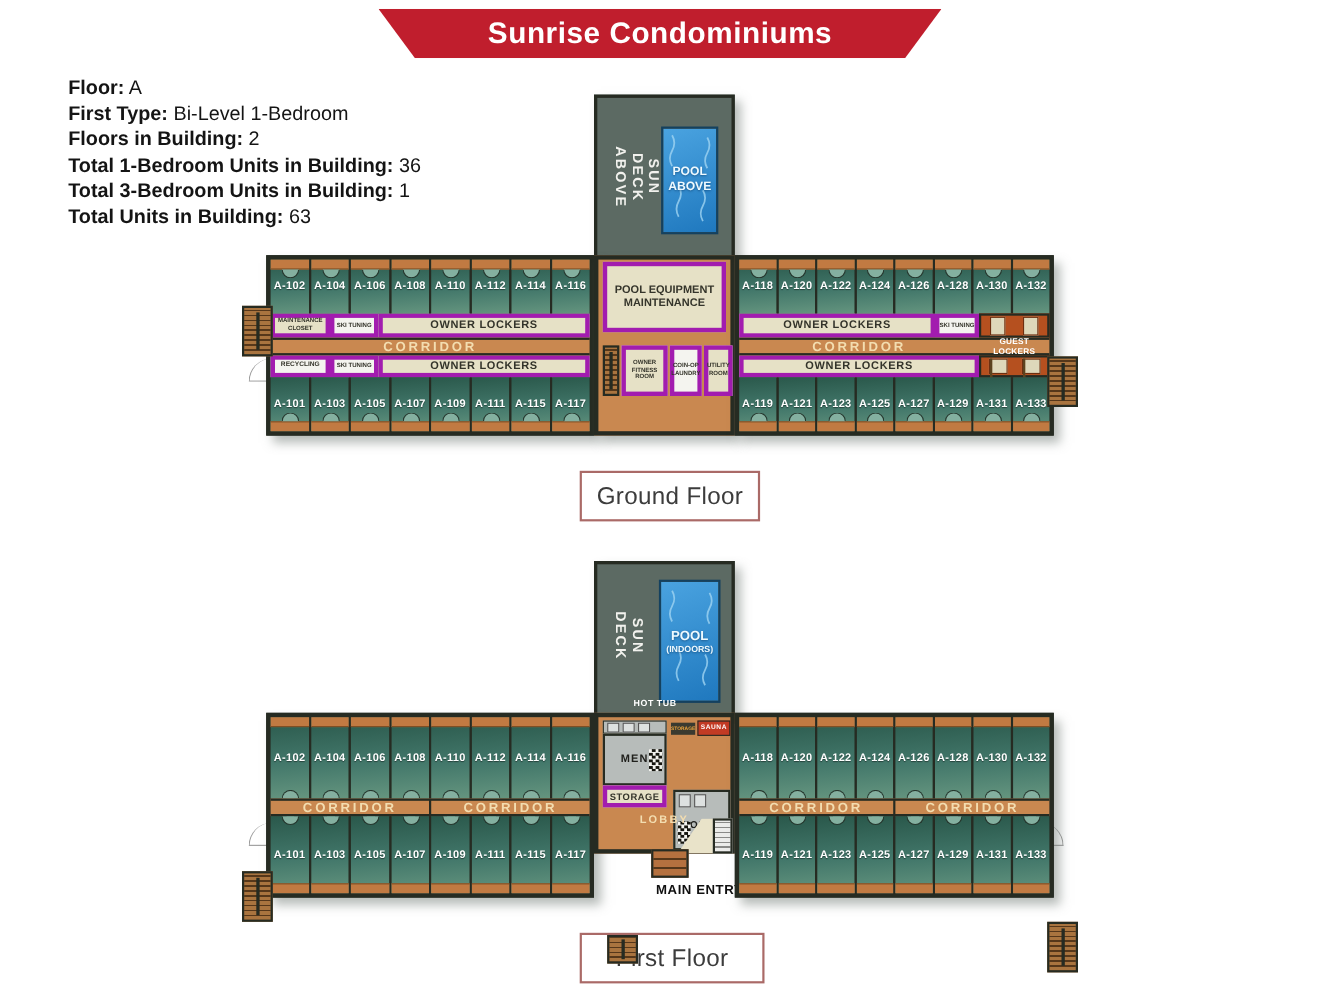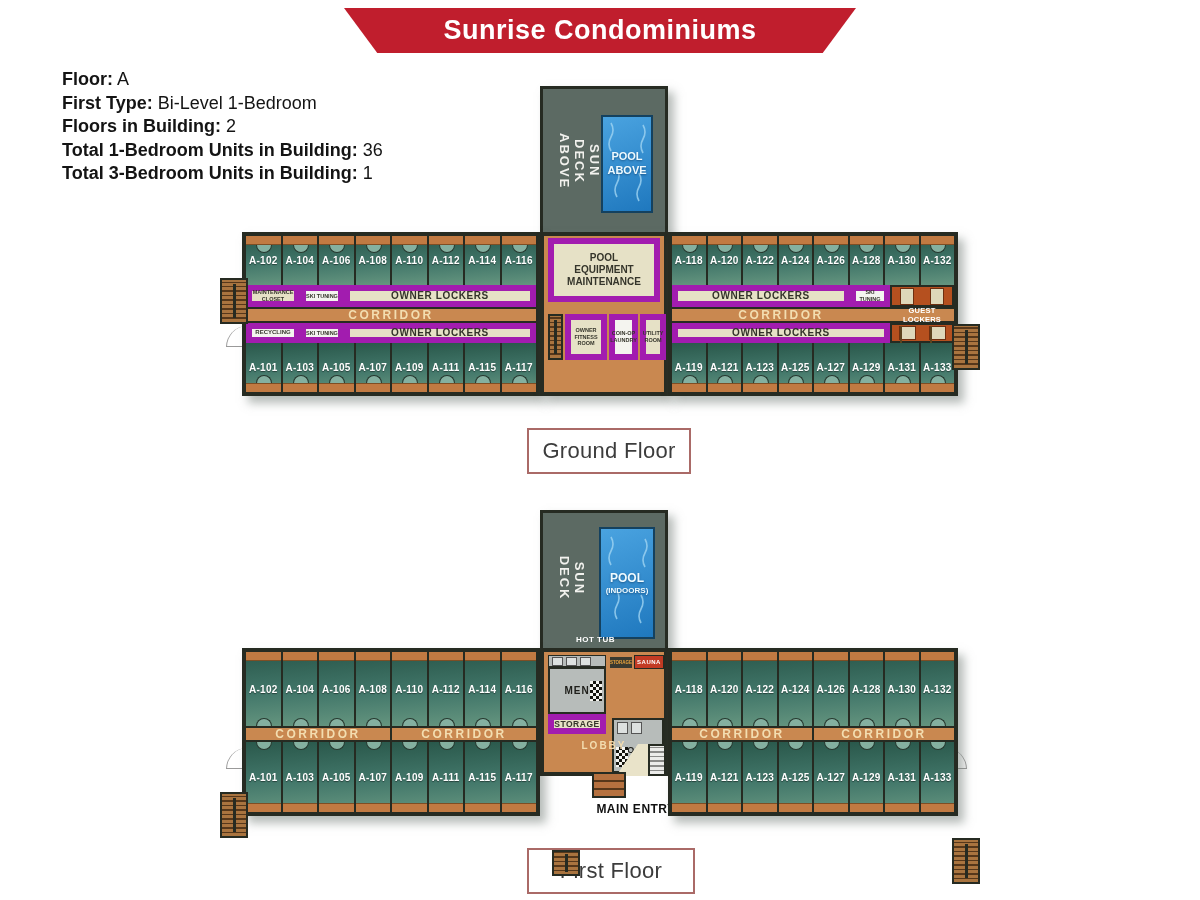--- a/index.html
+++ b/index.html
@@ -41,21 +41,21 @@
   .rt .unit::before{top:0;border-bottom:1.5px solid #7e4e24;}
   .rb .unit::before{bottom:0;border-top:1.5px solid #7e4e24;}
   .rt .unit::after{content:"";position:absolute;top:9px;left:50%;margin-left:-7px;width:14px;height:7px;
         background:#84b0a0;border:1px solid #26372e;border-top:none;border-radius:0 0 14px 14px;}
   .rb .unit::after{content:"";position:absolute;bottom:9px;left:50%;margin-left:-7px;width:14px;height:7px;
         background:#84b0a0;border:1px solid #26372e;border-bottom:none;border-radius:14px 14px 0 0;}
   
   .ff .rt .unit::after{top:auto;bottom:0;border-radius:14px 14px 0 0;border-bottom:none;border-top:1px solid #26372e;}
   .ff .rb .unit::after{bottom:auto;top:0;border-radius:0 0 14px 14px;border-top:none;border-bottom:1px solid #26372e;}
 
-  .mini{border:6px solid #a21caf;box-sizing:border-box;display:flex;align-items:center;justify-content:center;
+  .mini{border:4px solid #a21caf;box-sizing:border-box;display:flex;align-items:center;justify-content:center;
         text-align:center;font-weight:bold;color:#35352b;line-height:1.2;}
   .beige{background:#e6e1c6;}
   .white{background:#f4f4ef;}
   .lockers-label{font-size:10px;letter-spacing:.6px;color:#33332a;}
   .tiny{font-size:5.5px;}
   .corridor{background:#c98850;border-top:2px solid #262b22;border-bottom:2px solid #262b22;
         box-sizing:border-box;position:relative;display:flex;align-items:center;}
   .corridor .c-label{color:#f3ddb0;font-weight:bold;font-size:12px;letter-spacing:2.5px;text-align:center;}
 
   .stairs{background:#a9743f;border:2.5px solid #262b22;box-sizing:border-box;position:relative;
@@ -92,20 +92,21 @@
 <div class="abs ctr" id="banner">
   <span class="t">Sunrise Condominiums</span>
 </div>
 
 <div class="abs" id="info">
   <div><b>Floor:</b> <span>A</span></div>
   <div><b>First Type:</b> <span>Bi-Level 1-Bedroom</span></div>
   <div><b>Floors in Building:</b> <span>2</span></div>
   <div><b>Total 1-Bedroom Units in Building:</b> <span>36</span></div>
   <div><b>Total 3-Bedroom Units in Building:</b> <span>1</span></div>
+  <div><b>Total Units in Building:</b> <span>63</span></div>
 </div>
 
 <div class="abs stem" style="left:540px;top:86px;width:128px;height:150px;z-index:1;">
   <div class="abs vtext" style="left:14px;top:50%;transform:translateY(-50%);">SUN DECK
 ABOVE</div>
   <div class="abs pool ctr" style="left:58px;top:26px;width:52px;height:98px;">
     <svg class="waves" width="52" height="98">
       <g stroke="#9fd4f2" stroke-width="1.6" fill="none" opacity=".8">
         <path d="M8 6 q4 7 0 14 q-4 7 0 14"></path>
           <path d="M40 8 q4 7 0 14 q-4 7 0 14"></path>

